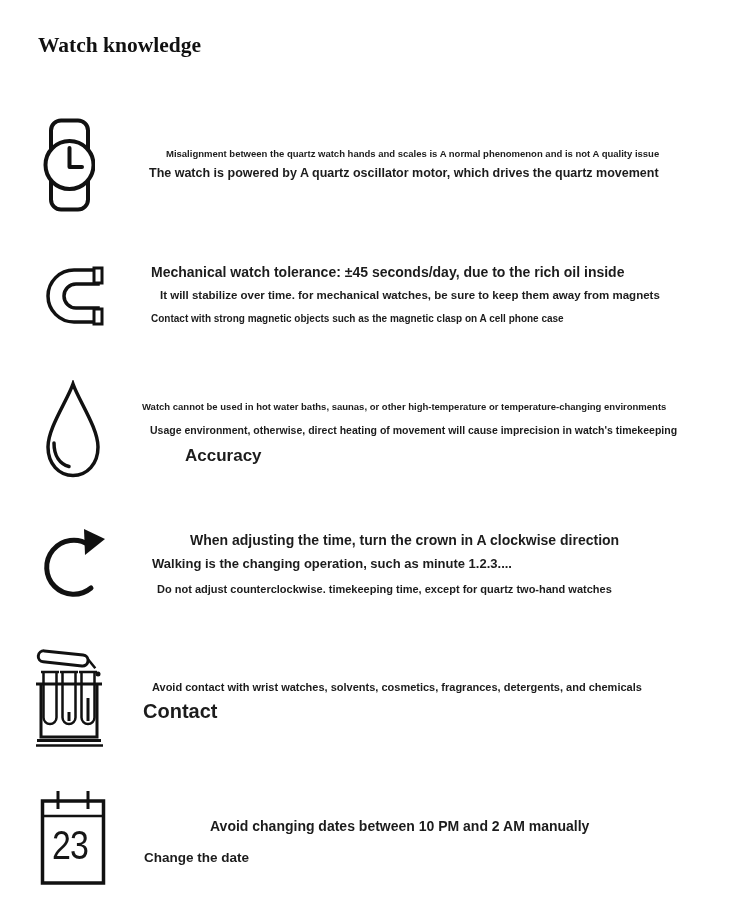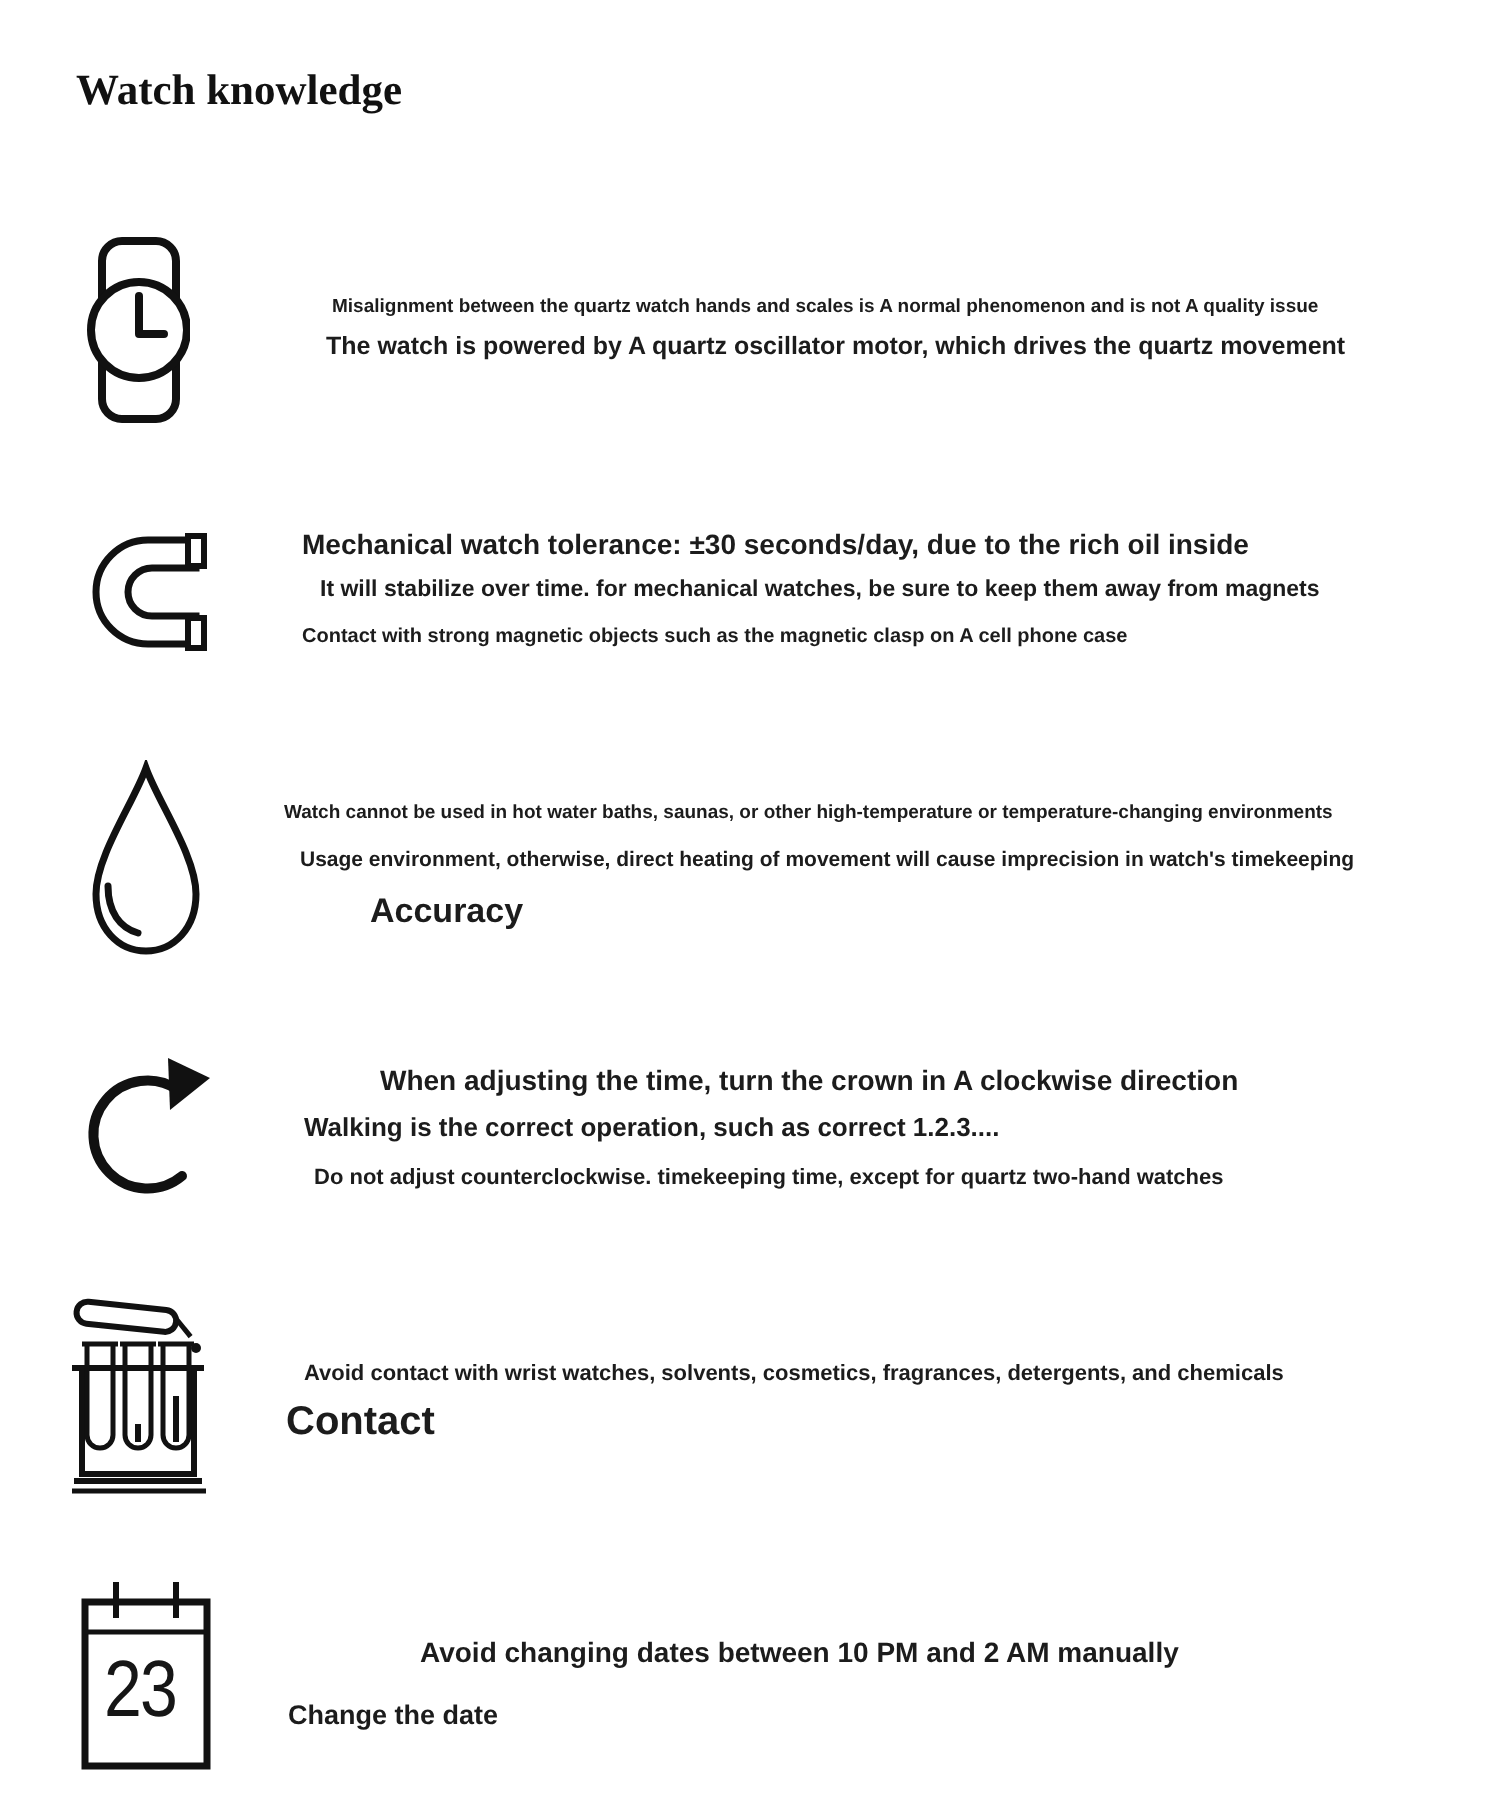--- a/index.html
+++ b/index.html
@@ -29,51 +29,51 @@
   <h1 class="title" style="left:38px;top:33px">Watch knowledge</h1>
 
   <div class="icon" style="left:43px;top:118px;width:52px;height:94px">
     <svg viewBox="0 0 52 94" fill="none">
       <rect x="8" y="2.5" width="37" height="89" rx="10" stroke="#111" stroke-width="4"></rect>
       <circle cx="26.5" cy="47" r="24" fill="#fff" stroke="#111" stroke-width="4"></circle>
       <path d="M26.5 30 V49 H39" stroke="#111" stroke-width="4" stroke-linecap="round" stroke-linejoin="round"></path>
     </svg>
   </div>
   <div class="ln" style="left:166px;top:148px;font-size:9.5px">Misalignment between the quartz watch hands and scales is A normal phenomenon and is not A quality issue</div>
-  <div class="ln" style="left:163px;top:166px;font-size:12.5px">The watch is powered by A quartz oscillator motor, which drives the quartz movement</div>
+  <div class="ln" style="left:149px;top:166px;font-size:12.5px">The watch is powered by A quartz oscillator motor, which drives the quartz movement</div>
 
   <div class="icon" style="left:40px;top:266px;width:66px;height:60px">
     <svg viewBox="0 0 66 60" fill="none">
       <path d="M58 4 H34 A26 26 0 0 0 34 56 H58 V42 H36 A12 12 0 0 1 36 18 H58 Z" stroke="#111" stroke-width="3.5"></path>
       <rect x="54" y="2" width="8" height="15" fill="#fff" stroke="#111" stroke-width="3"></rect>
       <rect x="54" y="43" width="8" height="15" fill="#fff" stroke="#111" stroke-width="3"></rect>
     </svg>
   </div>
-  <div class="ln" style="left:151px;top:264px;font-size:14px">Mechanical watch tolerance: ±30 seconds/day, due to the rich oil inside</div>
+  <div class="ln" style="left:151px;top:264px;font-size:14px">Mechanical watch tolerance: ±45 seconds/day, due to the rich oil inside</div>
   <div class="ln" style="left:160px;top:289px;font-size:11.5px">It will stabilize over time. for mechanical watches, be sure to keep them away from magnets</div>
   <div class="ln" style="left:151px;top:313px;font-size:10px">Contact with strong magnetic objects such as the magnetic clasp on A cell phone case</div>
 
   <div class="icon" style="left:42px;top:380px;width:62px;height:100px">
     <svg viewBox="0 0 62 100" fill="none">
       <path d="M31 4 C25 21 6 48 6 67 C6 84 17 95.5 31 95.5 C45 95.5 56 84 56 67 C56 48 37 21 31 4 Z" stroke="#111" stroke-width="3.5"></path>
       <path d="M12 63 C12 76 18 84 27 86.5" stroke="#111" stroke-width="3.5" stroke-linecap="round"></path>
     </svg>
   </div>
   <div class="ln" style="left:142px;top:401px;font-size:9.5px">Watch cannot be used in hot water baths, saunas, or other high-temperature or temperature-changing environments</div>
   <div class="ln" style="left:150px;top:424px;font-size:10.5px">Usage environment, otherwise, direct heating of movement will cause imprecision in watch's timekeeping</div>
   <div class="ln" style="left:185px;top:446px;font-size:17px">Accuracy</div>
 
   <div class="icon" style="left:41px;top:524px;width:64px;height:78px">
     <svg viewBox="0 0 64 78" fill="none">
       <path d="M50 64 A27 27 0 1 1 48 21" stroke="#111" stroke-width="5" stroke-linecap="round"></path>
       <polygon points="43,5 64,15 44,31" fill="#111"></polygon>
     </svg>
   </div>
   <div class="ln" style="left:190px;top:532px;font-size:14px">When adjusting the time, turn the crown in A clockwise direction</div>
-  <div class="ln" style="left:152px;top:556px;font-size:13px">Walking is the correct operation, such as correct 1.2.3....</div>
+  <div class="ln" style="left:152px;top:556px;font-size:13px">Walking is the changing operation, such as minute 1.2.3....</div>
   <div class="ln" style="left:157px;top:583px;font-size:11px">Do not adjust counterclockwise. timekeeping time, except for quartz two-hand watches</div>
 
   <div class="icon" style="left:36px;top:648px;width:76px;height:100px">
     <svg viewBox="0 0 76 100" fill="none">
       <g transform="rotate(6 28 12)">
         <rect x="2" y="5" width="50" height="11" rx="5.5" stroke="#111" stroke-width="3"></rect>
         <path d="M52 9 L60 17" stroke="#111" stroke-width="2.5"></path>
       </g>
       <circle cx="62" cy="26" r="2.5" fill="#111"></circle>
       <path d="M0 36 H66" stroke="#111" stroke-width="3"></path>

